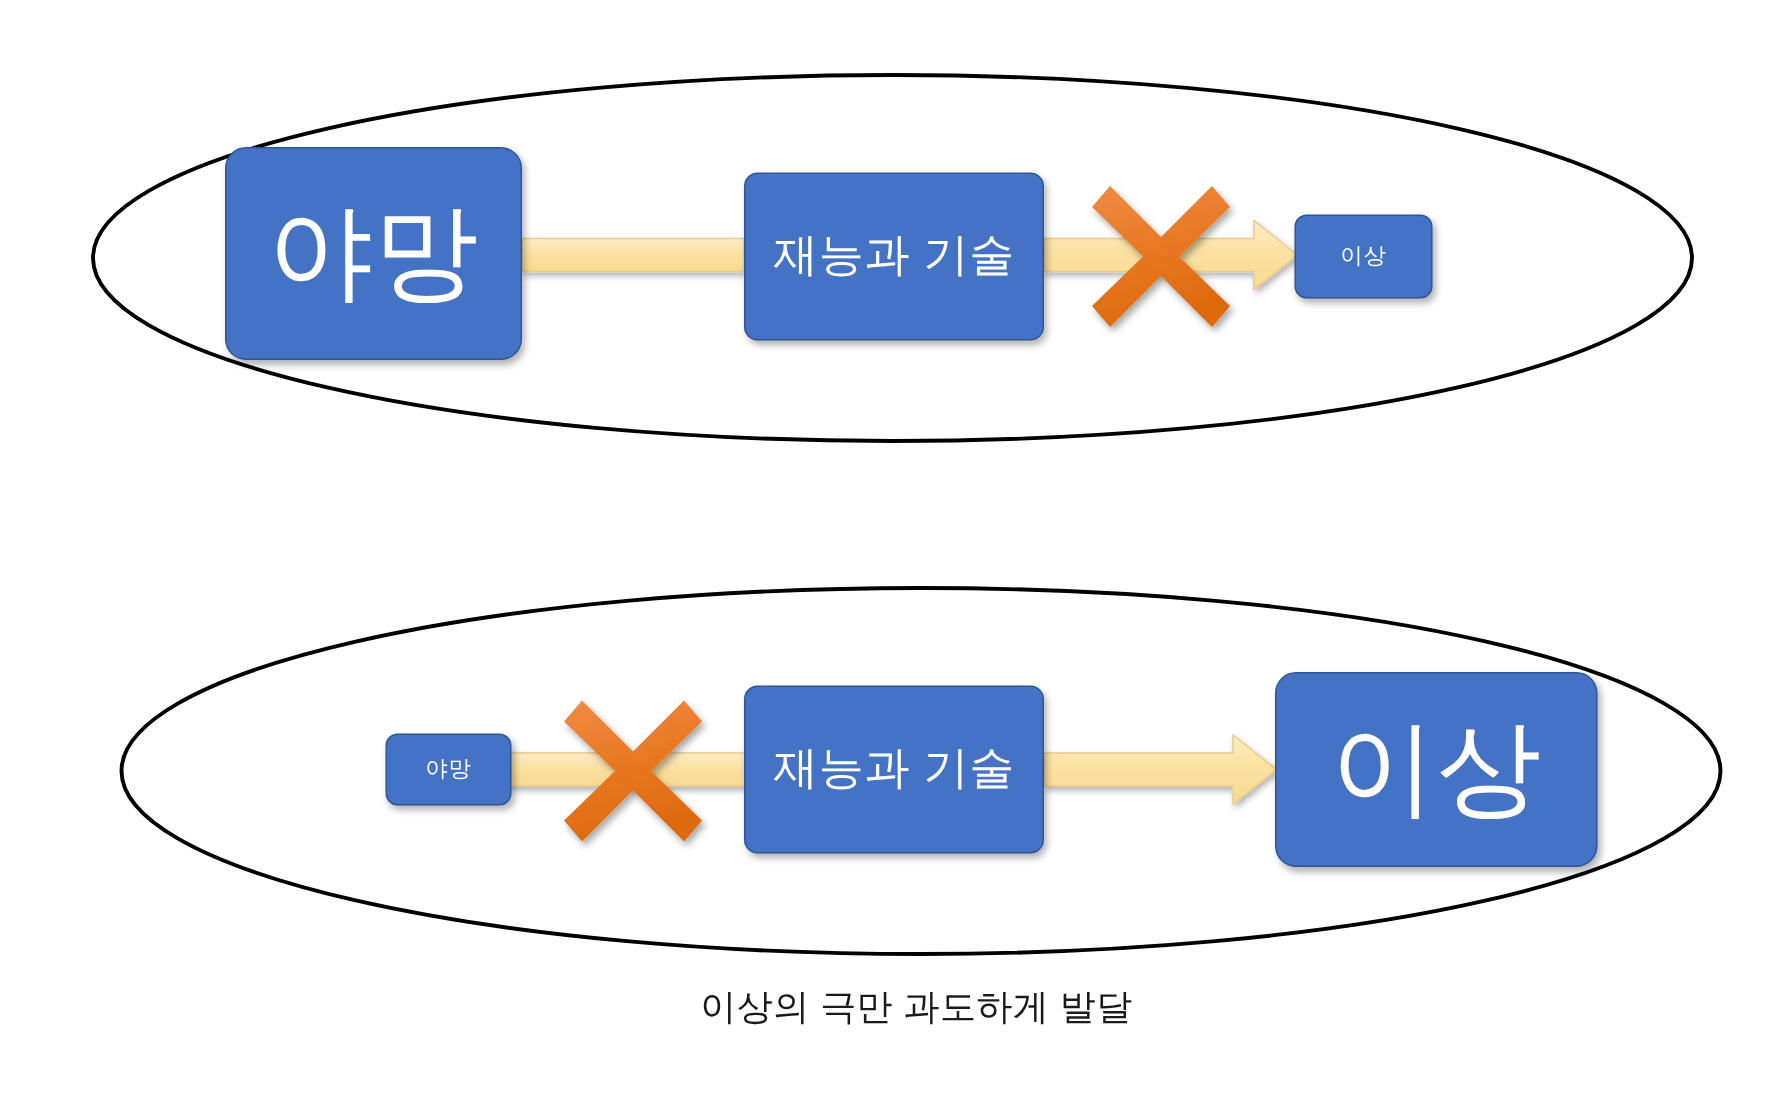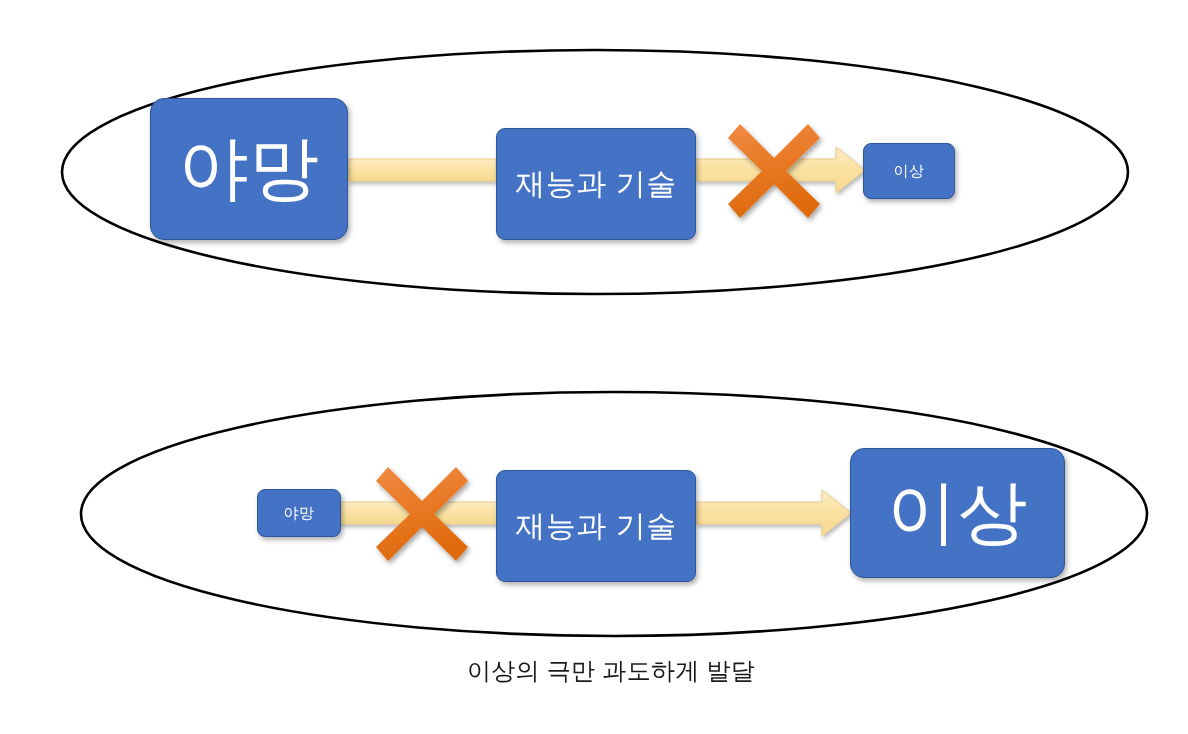--- a/index.html
+++ b/index.html
@@ -46,21 +46,20 @@
   }
   .node.big {
     border-radius: 14px;
     font-size: 70px;
     font-weight: 400;
   }
   .node.mid {
     border-radius: 9px;
     font-size: 30px;
     font-weight: 400;
-    margin-top: 13px;
   }
   .node.small {
     border-radius: 8px;
     font-size: 15px;
     font-weight: 400;
   }
   .caption {
     position: absolute;
     width: 100%;
     left: 0;

